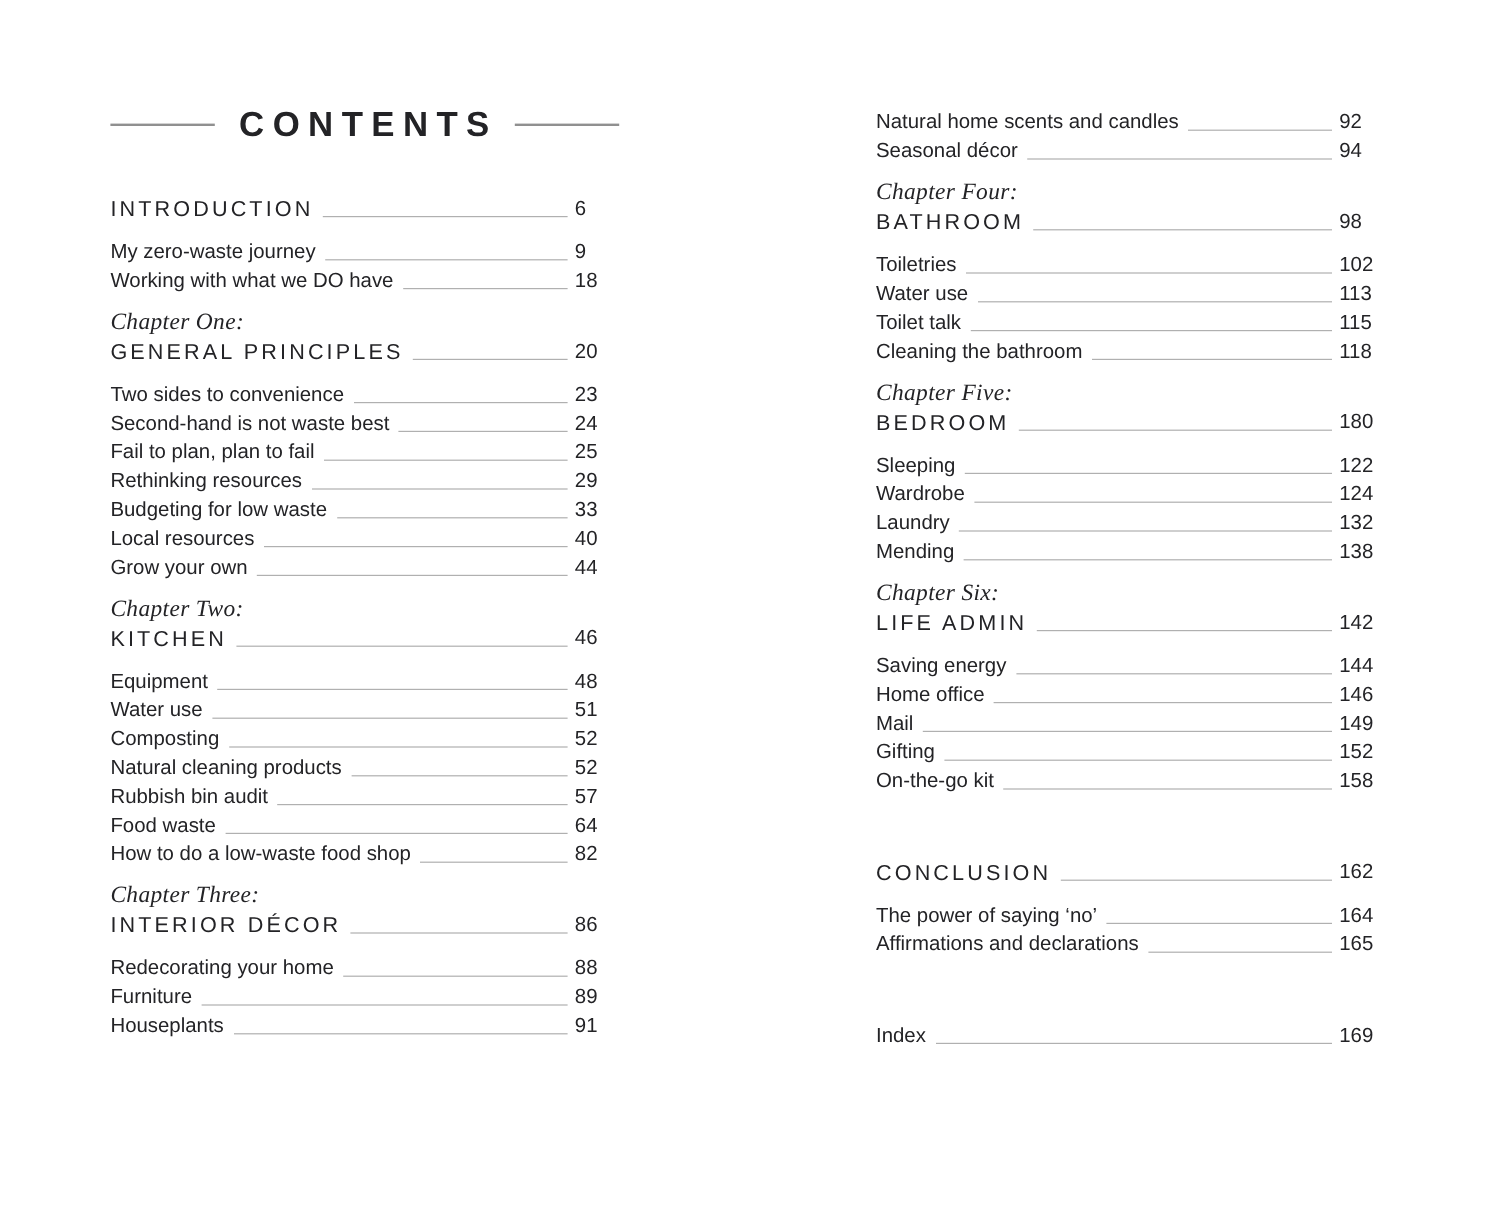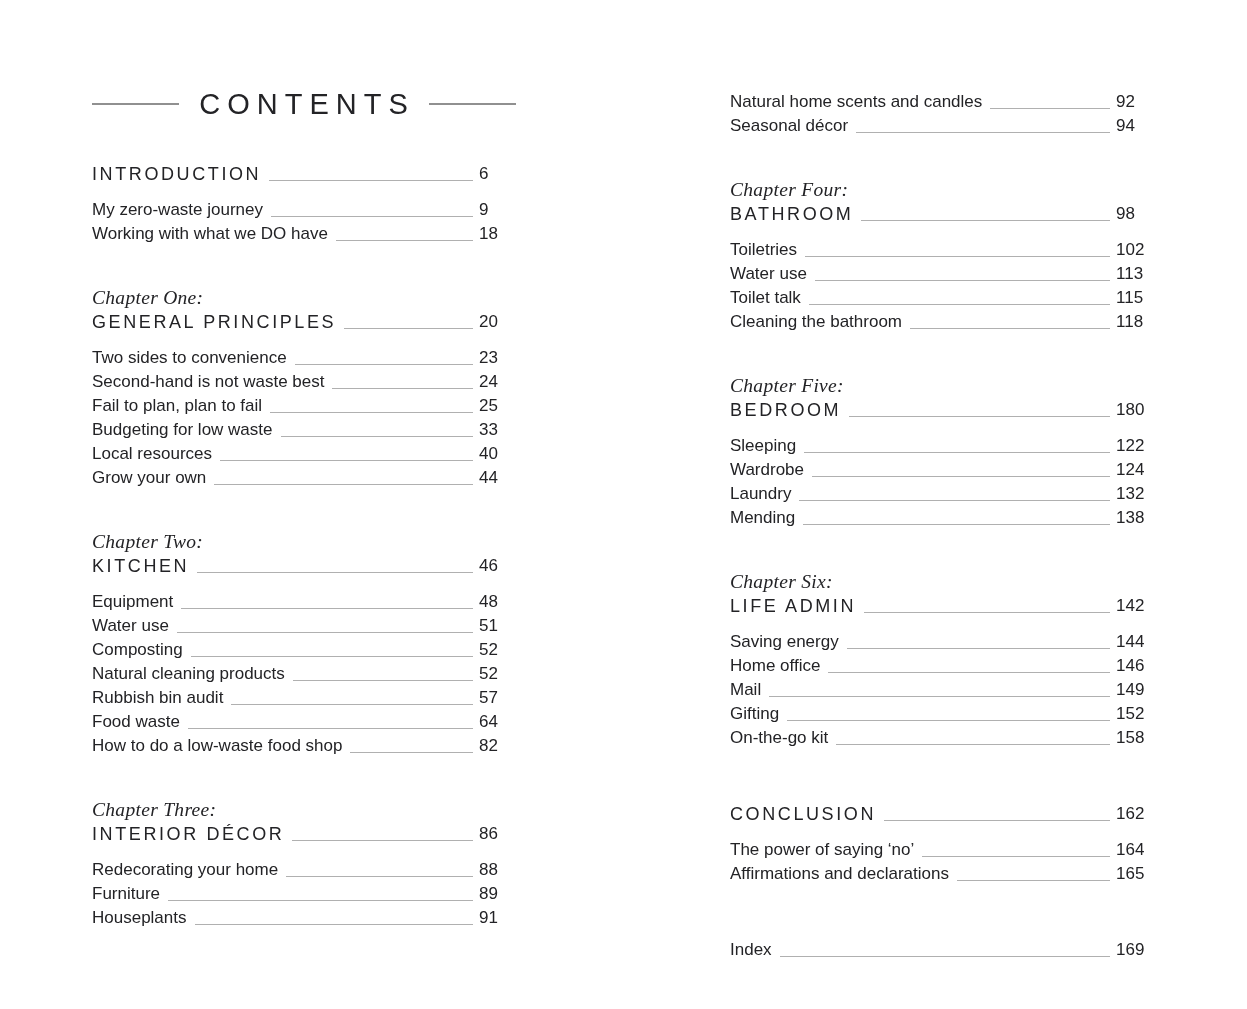--- a/index.html
+++ b/index.html
@@ -29,31 +29,31 @@
     align-items: center;
   }
   .title-rule {
     flex: 1 1 auto;
     height: 2px;
     background: var(--rule);
   }
   .page-title {
     margin: 0 14px 0 20px;
     font-size: 29px;
-    font-weight: normal;
+    font-weight: bold;
     letter-spacing: 7px;
     line-height: 36px;
     white-space: nowrap;
   }
   
   .toc-col { position: absolute; }
   .toc-col.col-1 { left: 92px;  top: 162px; width: 419px; }
   .toc-col.col-2 { left: 730px; top: 90px;  width: 418px; }
 
-  .block + .block { margin-top: 40px; }
+  .block + .block { margin-top: 11px; }
   .block + .block.no-chapter { margin-top: 52px; }
 
   .chapter-label {
     height: 24px;
     line-height: 24px;
     font-family: "Liberation Serif", serif;
     font-style: italic;
     font-size: 19.5px;
     letter-spacing: 0.3px;
   }
@@ -131,20 +131,25 @@
             <span class="label">Second-hand is not waste best</span>
             <span class="leader"></span>
             <span class="pagenum">24</span>
           </div>
           <div class="row">
             <span class="label">Fail to plan, plan to fail</span>
             <span class="leader"></span>
             <span class="pagenum">25</span>
           </div>
           <div class="row">
+            <span class="label">Rethinking resources</span>
+            <span class="leader"></span>
+            <span class="pagenum">29</span>
+          </div>
+          <div class="row">
             <span class="label">Budgeting for low waste</span>
             <span class="leader"></span>
             <span class="pagenum">33</span>
           </div>
           <div class="row">
             <span class="label">Local resources</span>
             <span class="leader"></span>
             <span class="pagenum">40</span>
           </div>
           <div class="row">

